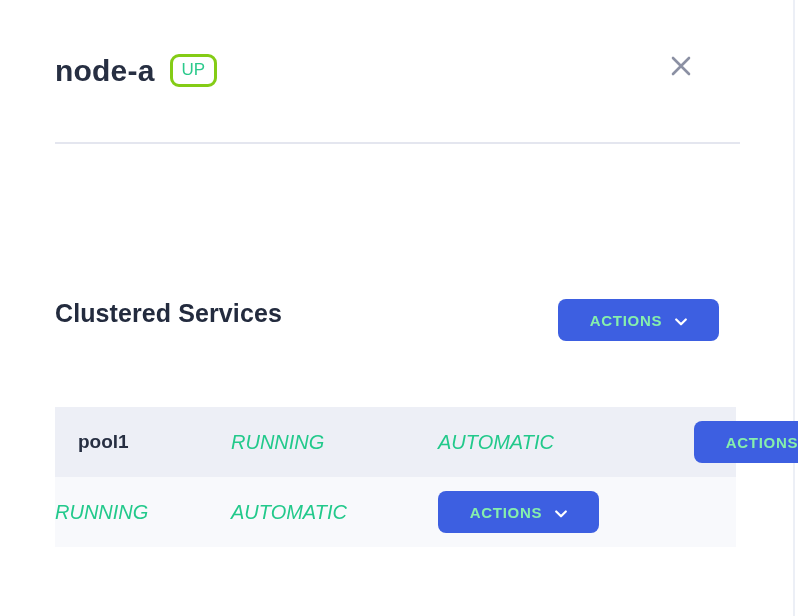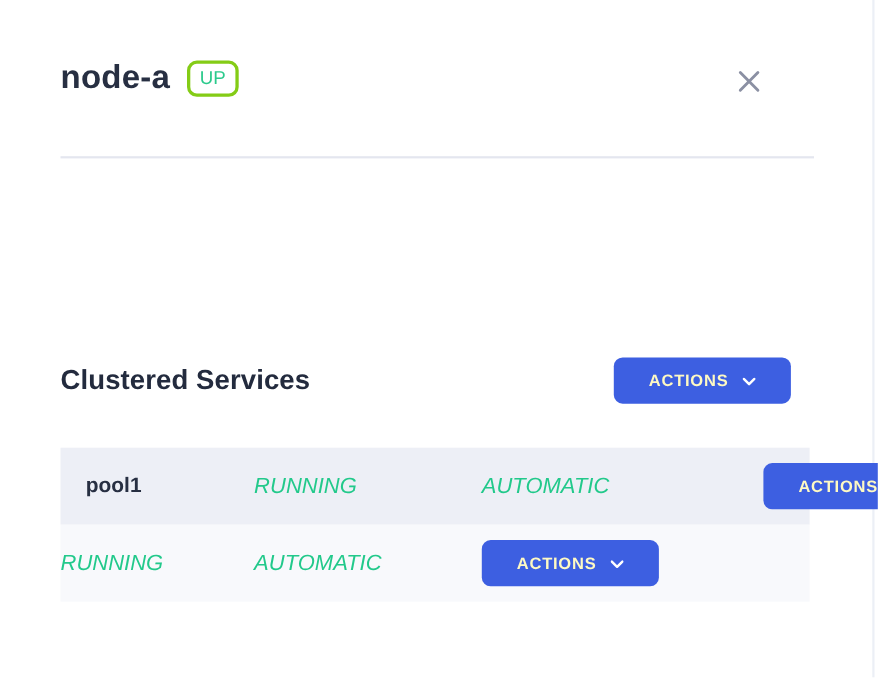--- a/index.html
+++ b/index.html
@@ -15,21 +15,21 @@
     background: #ffffff;
   }
   .panel-right-edge {
     position: absolute; right: 3px; top: 0; bottom: 0;
     width: 2px; background: #eceff6;
   }
 
   
   .header {
     position: absolute; left: 55px; top: 54px; right: 72px;
-    display: flex; align-items: flex-end;
+    display: flex; align-items: flex-start;
   }
   .title {
     font-size: 30px; font-weight: 700; color: #272f42;
     letter-spacing: 0.2px;
   }
   .status-badge {
     margin-left: 15px;
     display: inline-flex; align-items: center; justify-content: center;
     border: 3px solid #84cc16; border-radius: 9px;
     color: #2bca8c; font-size: 17px; font-weight: 500;
@@ -50,32 +50,32 @@
 
   
   .detail-row {
     position: absolute; left: 55px; right: 61px; top: 196px;
     display: flex; justify-content: space-between; align-items: center;
     font-size: 20px; color: #2e3750;
   }
 
   
   .services-header {
-    position: absolute; left: 55px; right: 79px; top: 324px; height: 44px;
-    display: flex; align-items: center; justify-content: space-between;
+    position: absolute; left: 55px; right: 79px; top: 299px; height: 44px;
+    display: flex; justify-content: space-between;
   }
   .section-heading {
     font-size: 25px; font-weight: 700; color: #232b3e;
     letter-spacing: 0.1px;
   }
 
   .actions-btn {
     width: 161px; height: 42px;
     background: #3d5fe1; border: none; border-radius: 8px;
-    color: #fef9c3; font-family: "Liberation Sans", sans-serif;
+    color: #86efac; font-family: "Liberation Sans", sans-serif;
     font-size: 15px; font-weight: 700; letter-spacing: 0.7px;
     display: flex; align-items: center; justify-content: center; gap: 13px;
     cursor: pointer;
   }
 
   
   .service-table {
     position: absolute; left: 55px; top: 407px; width: 681px;
   }
   .service-row {

